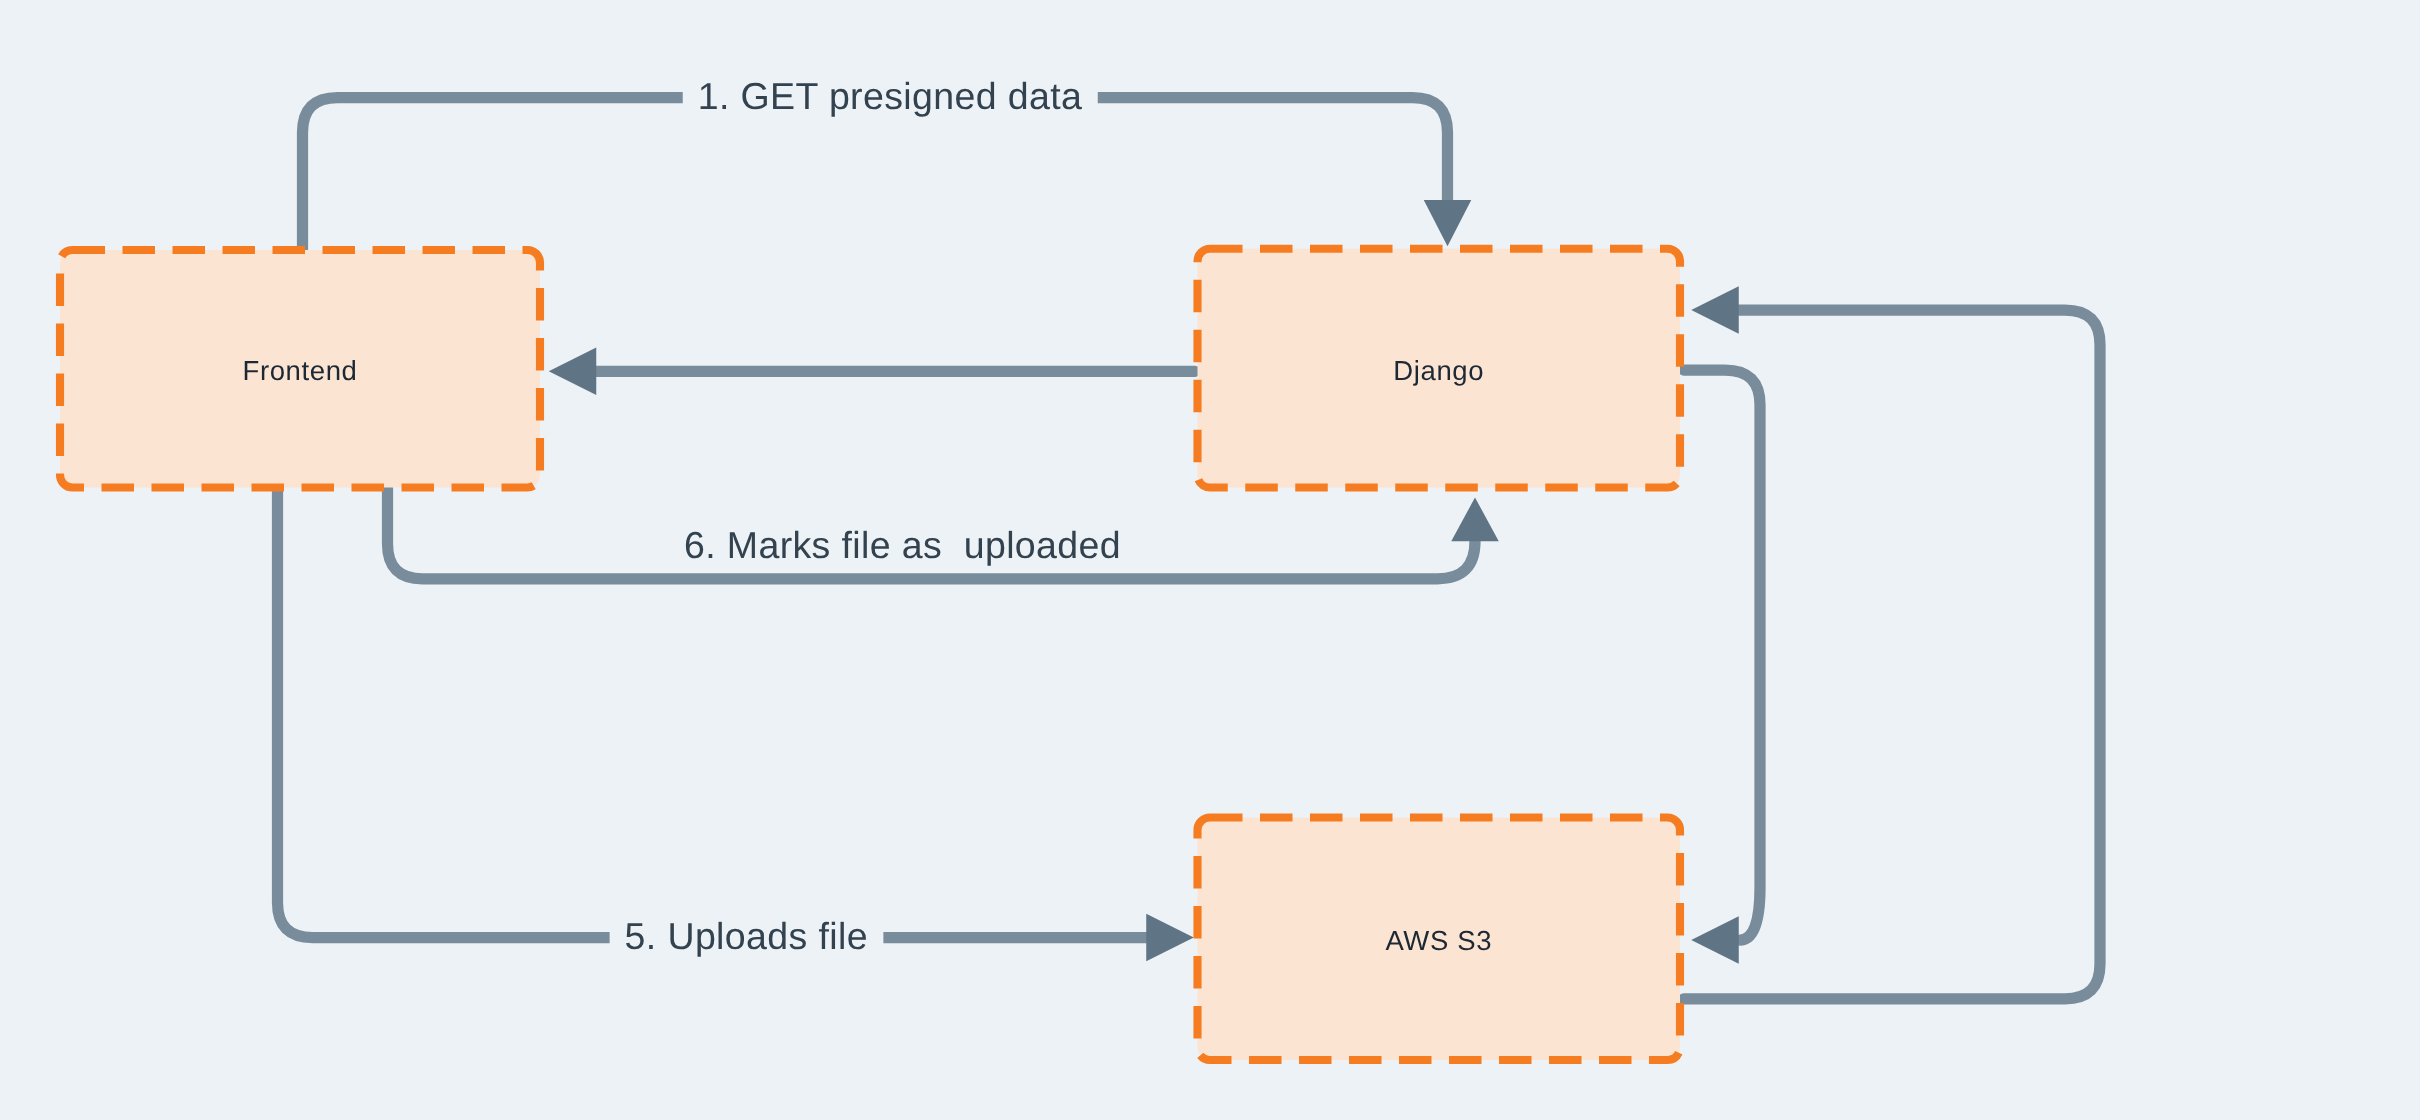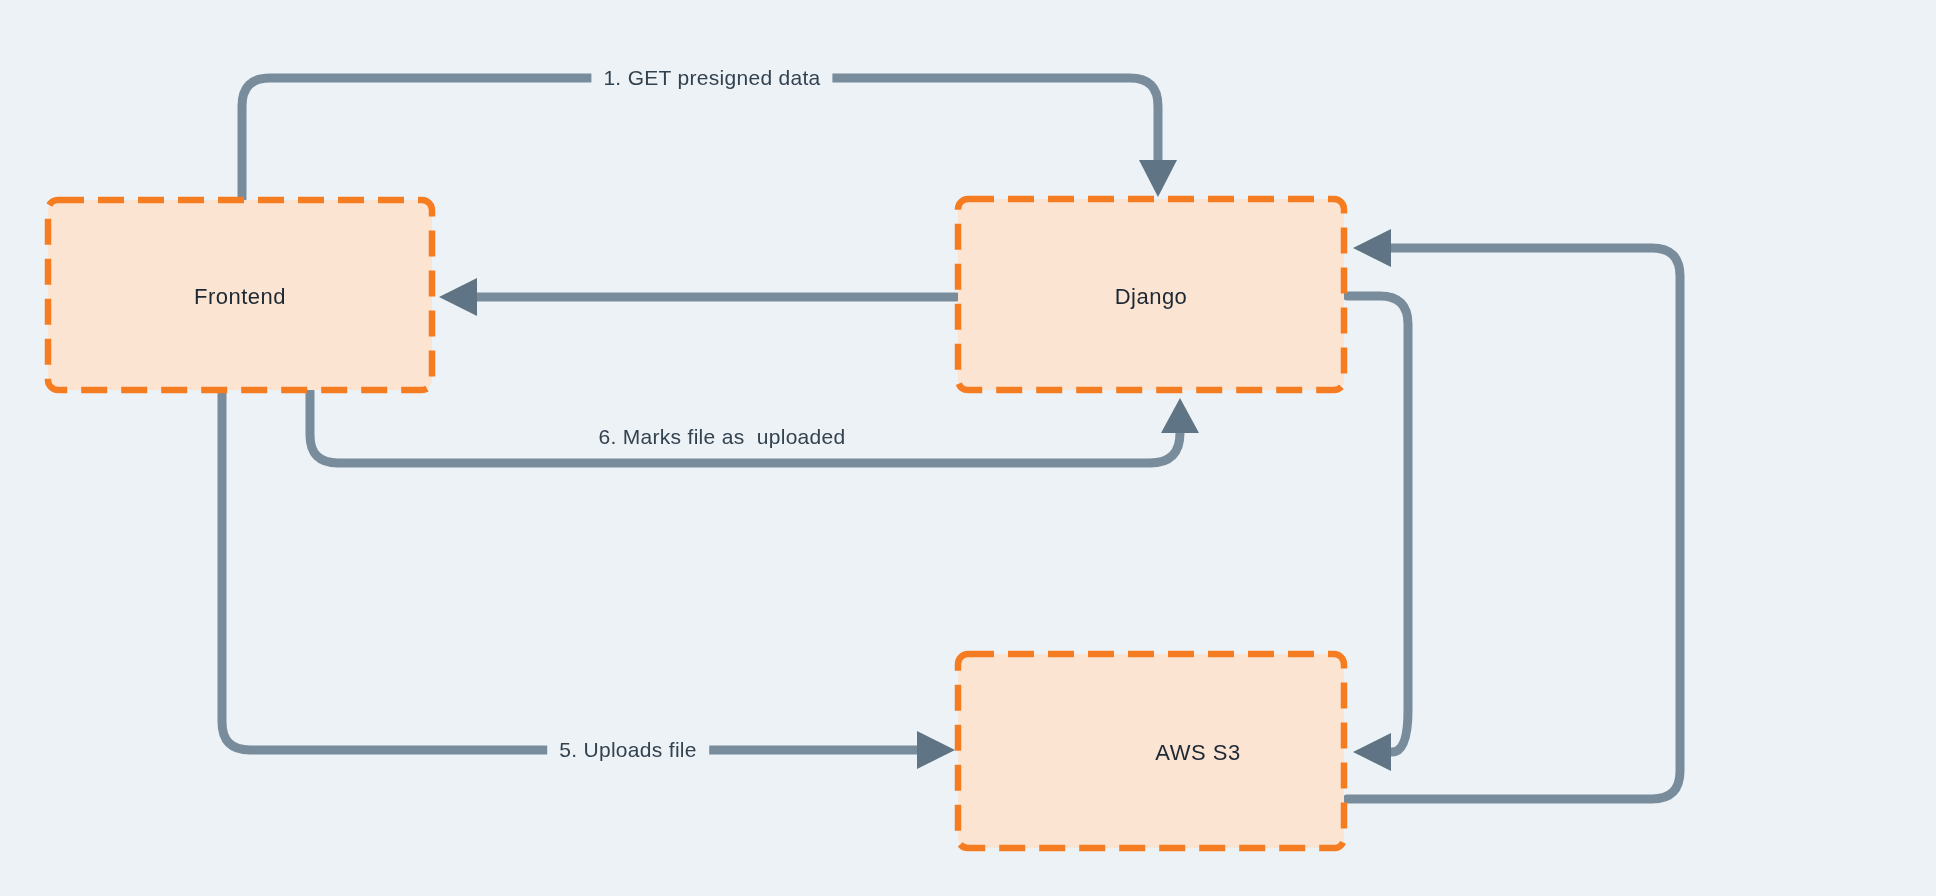--- a/index.html
+++ b/index.html
@@ -44,21 +44,21 @@
     position: absolute;
     transform: translate(-50%, -50%);
     font-size: 22px;
     color: var(--text-dark);
     letter-spacing: 0.5px;
     white-space: pre;
   }
   .edge-label {
     position: absolute;
     transform: translate(-50%, -50%);
-    font-size: 21px;
+    font-size: 30px;
     color: var(--text-label);
     background: var(--bg);
     padding: 4px 12px;
     white-space: pre;
     letter-spacing: 0.3px;
   }
 </style>
 </head>
 <body>
 
@@ -84,19 +84,19 @@
     <path class="edge-path" d="M 1347 799 H 1652 Q 1680 799 1680 771 V 276 Q 1680 248 1652 248 H 1391"></path>
     <polygon class="edge-head" points="1391,229 1391,267 1353,248"></polygon>
 
     <rect class="node-rect" x="48" y="200" width="384" height="190" rx="10"></rect>
     <rect class="node-rect" x="958" y="199" width="386" height="191" rx="10"></rect>
     <rect class="node-rect" x="958" y="654" width="386" height="194" rx="10"></rect>
   </svg>
 
   <div class="node-label" style="left:240px; top:297px;">Frontend</div>
   <div class="node-label" style="left:1151px; top:297px;">Django</div>
-  <div class="node-label" style="left:1151px; top:753px;margin-left:47px;">AWS S3</div>
+  <div class="node-label" style="left:1151px; top:753px;">AWS S3</div>
 
   <div class="edge-label" style="left:712px; top:78px;">1. GET presigned data</div>
-  <div class="edge-label" style="left:628px; top:750px;">5. Uploads file</div>
+  <div class="edge-label" style="left:597px; top:750px;">5. Uploads file</div>
   <div class="edge-label" style="left:722px; top:437px;">6. Marks file as  uploaded</div>
 
 </div>
 
 </body></html>

